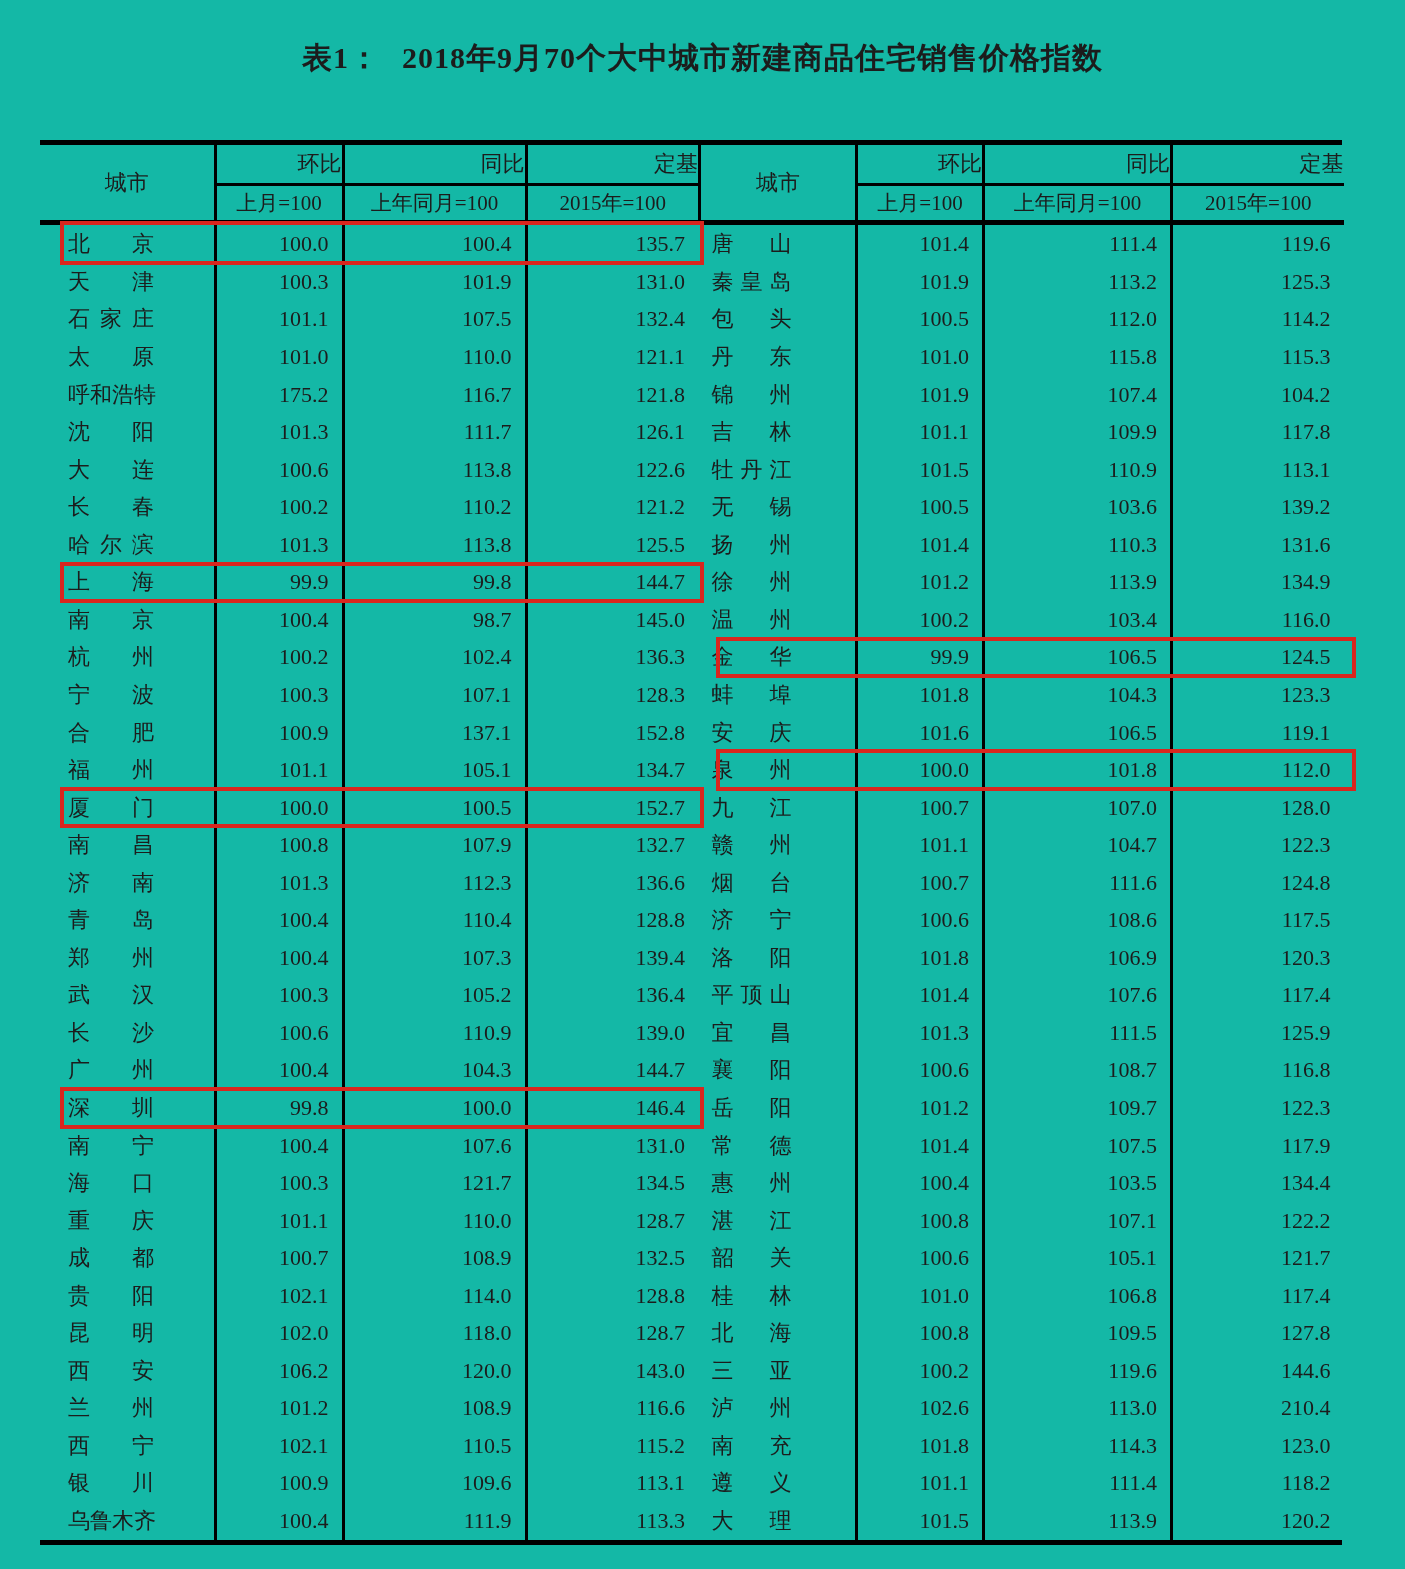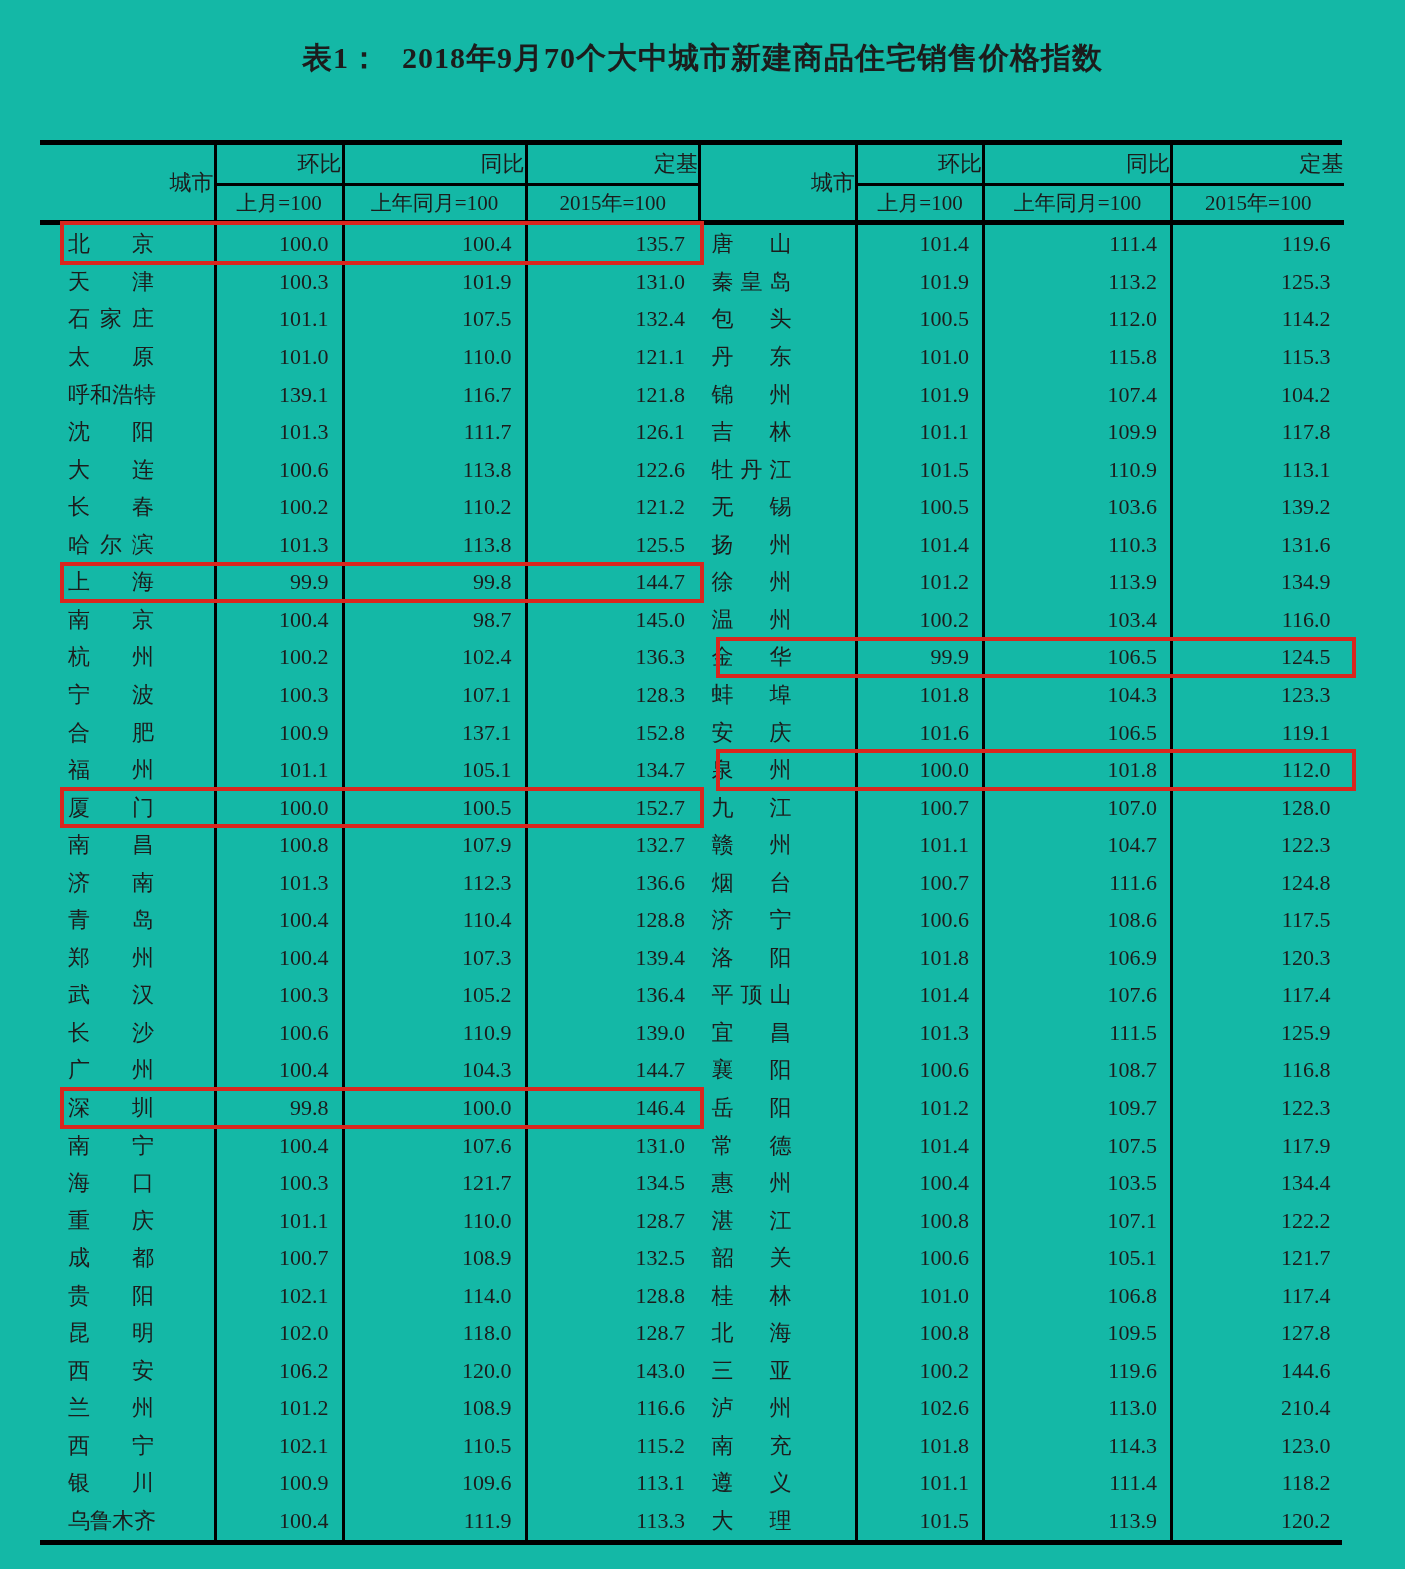--- a/index.html
+++ b/index.html
@@ -49,21 +49,21 @@
     overflow: visible;
   }
   
   th.vline, td.vline { border-left: 3px solid #000; }
   
   thead th { font-size: 22px; text-align: center; vertical-align: middle; }
   thead tr.h1 th { height: 38px; }
   thead tr.h2 th { height: 34px; font-size: 21px; }
   thead tr.h1 th.grp { border-bottom: 3px solid #000; text-align: right; }
   thead tr.h2 th { border-bottom: 5px solid #000; }
-  thead th.cityhead { border-bottom: 5px solid #000; text-align: right; }
+  thead th.cityhead { border-bottom: 5px solid #000; }
   
   tbody td { font-size: 22px; vertical-align: middle; }
   tbody td.num { text-align: right; padding-right: 13px; }
   td.city { text-align: left; }
   .t-left  td.city { padding-left: 28px; }
   .t-right td.city { padding-left: 12px; }
   .city-name {
     display: block;
     text-align: justify;
     text-align-last: justify;
@@ -137,21 +137,21 @@
               <span class="city-name">太原</span>
             </td>
     <td class="num vline">101.0</td>
     <td class="num vline">110.0</td>
     <td class="num vline">121.1</td>
   </tr>
           <tr>
     <td class="city">
               <span class="city-name">呼和浩特</span>
             </td>
-    <td class="num vline">139.1</td>
+    <td class="num vline">175.2</td>
     <td class="num vline">116.7</td>
     <td class="num vline">121.8</td>
   </tr>
           <tr>
     <td class="city">
               <span class="city-name">沈阳</span>
             </td>
     <td class="num vline">101.3</td>
     <td class="num vline">111.7</td>
     <td class="num vline">126.1</td>

